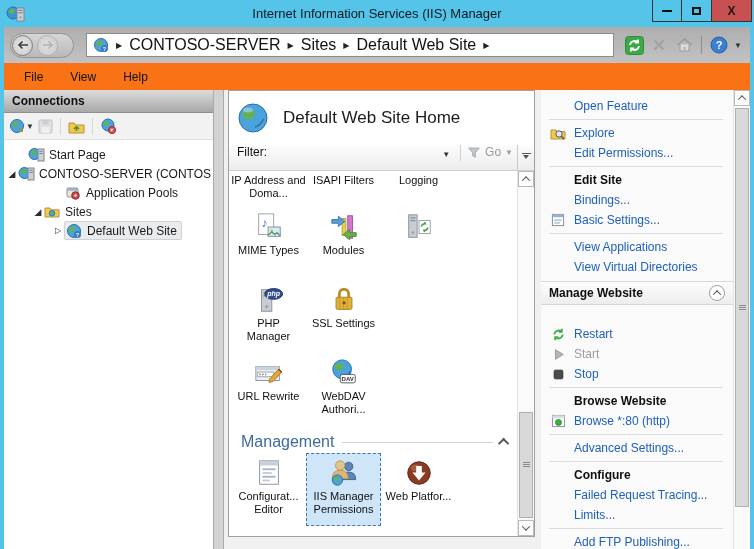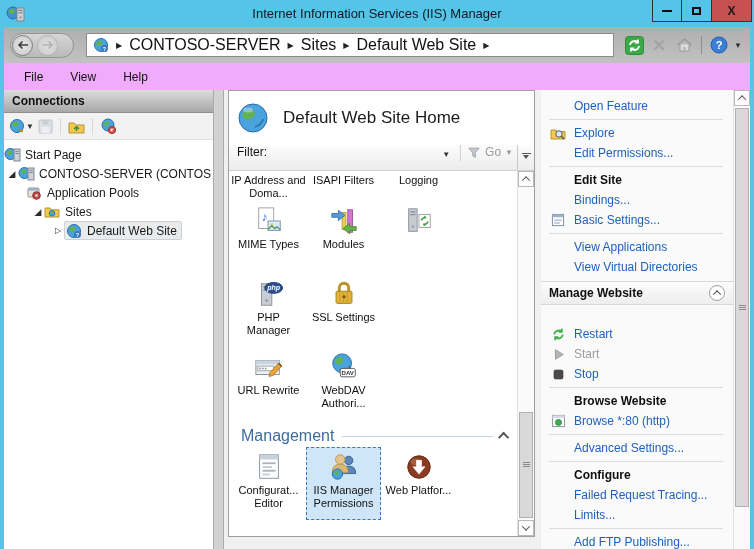--- a/index.html
+++ b/index.html
@@ -27,21 +27,21 @@
   .nav-circle.fwd  { border:1px solid #b4b4b4; background:radial-gradient(#dedede,#cccccc); margin-left:4px; }
   .breadcrumb { flex:1; height:24px; background:#fff; border:1px solid #8b8b8b; margin:0 10px 0 12px; display:flex; align-items:center; padding:0 6px; overflow:hidden; white-space:nowrap; }
   .crumb-sep { font-size:8px; color:#222; margin:0 7px; }
   .crumb { font-size:16px; color:#111; cursor:default; }
   .nav-icons { display:flex; align-items:center; gap:5px; flex:0 0 auto; }
   .nav-ico { width:20px; height:20px; display:flex; align-items:center; justify-content:center; }
   .nav-div { width:1px; height:18px; background:#8f8f8f; margin:0 2px; }
   .caret { font-size:8px; color:#333; }
 
   
-  .menubar { height:27px; background:#f0abfc; display:flex; align-items:center; padding-left:20px; gap:27px; border-left:4px solid #54c4e9; border-right:4px solid #54c4e9; flex:0 0 auto; }
+  .menubar { height:27px; background:#f97316; display:flex; align-items:center; padding-left:20px; gap:27px; border-left:4px solid #54c4e9; border-right:4px solid #54c4e9; flex:0 0 auto; }
   .menu-item { color:#111; cursor:default; }
 
   
   .main { flex:1; display:flex; border-left:4px solid #54c4e9; border-right:4px solid #54c4e9; background:#f0f0f0; min-height:0; }
 
   .panel-header { height:23px; background:linear-gradient(#dcdcdc,#a8a8a8); border-bottom:1px solid #8f8f8f; font-weight:bold; display:flex; align-items:center; padding-left:8px; color:#0f0f0f; flex:0 0 auto; }
 
   
   .left-panel { width:209px; display:flex; flex-direction:column; background:#fff; flex:0 0 auto; }
   .conn-toolbar { height:27px; background:#f2f2f2; border-bottom:1px solid #e0e0e0; display:flex; align-items:center; padding-left:5px; gap:4px; }
@@ -70,21 +70,21 @@
   .filter-combo { flex:1; max-width:215px; height:18px; display:flex; align-items:center; justify-content:flex-end; cursor:default; }
   .combo-caret { font-size:8px; color:#333; padding-right:4px; }
   .fdiv { width:1px; height:16px; background:#cfcfcf; margin:0 6px; }
   .go-group { display:flex; align-items:center; gap:4px; color:#9a9a9a; }
   .overflow-btn { width:17px; background:linear-gradient(#fcfcfc,#ececec); border-left:1px solid #c8c8c8; display:flex; flex-direction:column; align-items:center; justify-content:center; gap:1px; }
   .ov-line { width:9px; border-top:1px solid #555; }
   .ov-tri { width:0; height:0; border:3px solid transparent; border-top:4px solid #555; }
 
   .features-wrap { flex:1; display:flex; min-height:0; }
   .features { flex:1; padding:3px 0 0 2px; overflow:hidden; }
-  .row-labels { display:flex; margin-bottom:1px; }
+  .row-labels { display:flex; margin-bottom:7px; }
   .row-labels .lbl { width:75px; text-align:center; font-size:11px; line-height:13px; color:#111; }
   .tile-row { display:flex; }
   .tile { width:75px; min-height:73px; display:flex; flex-direction:column; align-items:center; padding-top:4px; border:1px solid transparent; cursor:default; }
   .tile-icon { width:32px; height:30px; display:flex; align-items:center; justify-content:center; }
   .tile-label { font-size:11px; line-height:13px; text-align:center; max-width:66px; color:#111; margin-top:2px; }
   .tile.selected { background:#cfe6f8; border:1px dashed #3c77b8; }
   .mgmt-head { display:flex; align-items:center; margin:7px 8px 2px 10px; }
   .mgmt-title { color:#3e6b9e; font-size:16px; margin-right:8px; }
   .mgmt-line { flex:1; border-top:1px solid #c5d3e2; }
   .mgmt-chev { margin-left:8px; width:8px; height:8px; border-left:2px solid #555; border-top:2px solid #555; transform:rotate(45deg) translateY(2px); }
@@ -243,21 +243,21 @@
           <svg width="17" height="16" viewBox="0 0 17 16">
             <circle cx="8" cy="7" r="6" fill="#4aa3dd" stroke="#2a6ea8"></circle>
             <path d="M3.5 5.5q2.7-3 5-1.8T7 8Q4 8.5 3.5 5.5z" fill="#62b152"></path>
             <circle cx="12" cy="12" r="3.6" fill="#d04545" stroke="#a03030"></circle>
             <path d="M10.6 10.6l2.8 2.8M13.4 10.6l-2.8 2.8" stroke="#fff" stroke-width="1.1"></path>
           </svg>
         </div>
       </div>
 
       <div class="tree">
-        <div class="tree-row" style="padding-left:0">
+        <div class="tree-row" style="padding-left:24px">
           <span class="t-icon">
             <svg width="17" height="16" viewBox="0 0 17 16">
               <circle cx="6.5" cy="7" r="5.5" fill="#4aa3dd" stroke="#2a6ea8"></circle>
               <path d="M2.5 5.5q2.7-3 5-1.8T6 8Q3 8.5 2.5 5.5z" fill="#62b152"></path>
               <rect x="10" y="2" width="6" height="12" fill="#cdd2d8" stroke="#7e858d"></rect>
               <rect x="11.2" y="3.8" width="3.6" height="1" fill="#7e858d"></rect>
               <rect x="11.2" y="6" width="3.6" height="1" fill="#7e858d"></rect>
             </svg>
           </span>
           <span class="t-label">Start Page</span>
@@ -270,21 +270,21 @@
               <circle cx="6.5" cy="7" r="5.5" fill="#4aa3dd" stroke="#2a6ea8"></circle>
               <path d="M2.5 5.5q2.7-3 5-1.8T6 8Q3 8.5 2.5 5.5z" fill="#62b152"></path>
               <rect x="10" y="2" width="6" height="12" fill="#cdd2d8" stroke="#7e858d"></rect>
               <rect x="11.2" y="3.8" width="3.6" height="1" fill="#7e858d"></rect>
               <rect x="11.2" y="6" width="3.6" height="1" fill="#7e858d"></rect>
             </svg>
           </span>
           <span class="t-label">CONTOSO-SERVER (CONTOS</span>
         </div>
 
-        <div class="tree-row" style="padding-left:22px">
+        <div class="tree-row" style="padding-left:61px">
           <span class="t-icon">
             <svg width="16" height="16" viewBox="0 0 16 16">
               <rect x="2" y="3" width="11" height="9" rx="1" fill="#e9e4da" stroke="#98928a"></rect>
               <rect x="2" y="3" width="11" height="2.6" fill="#9ab0cc"></rect>
               <circle cx="10.5" cy="10.5" r="3.8" fill="#c24a4a" stroke="#8f3030"></circle>
               <circle cx="10.5" cy="10.5" r="1.3" fill="#e9e4da"></circle>
             </svg>
           </span>
           <span class="t-label">Application Pools</span>
         </div>

